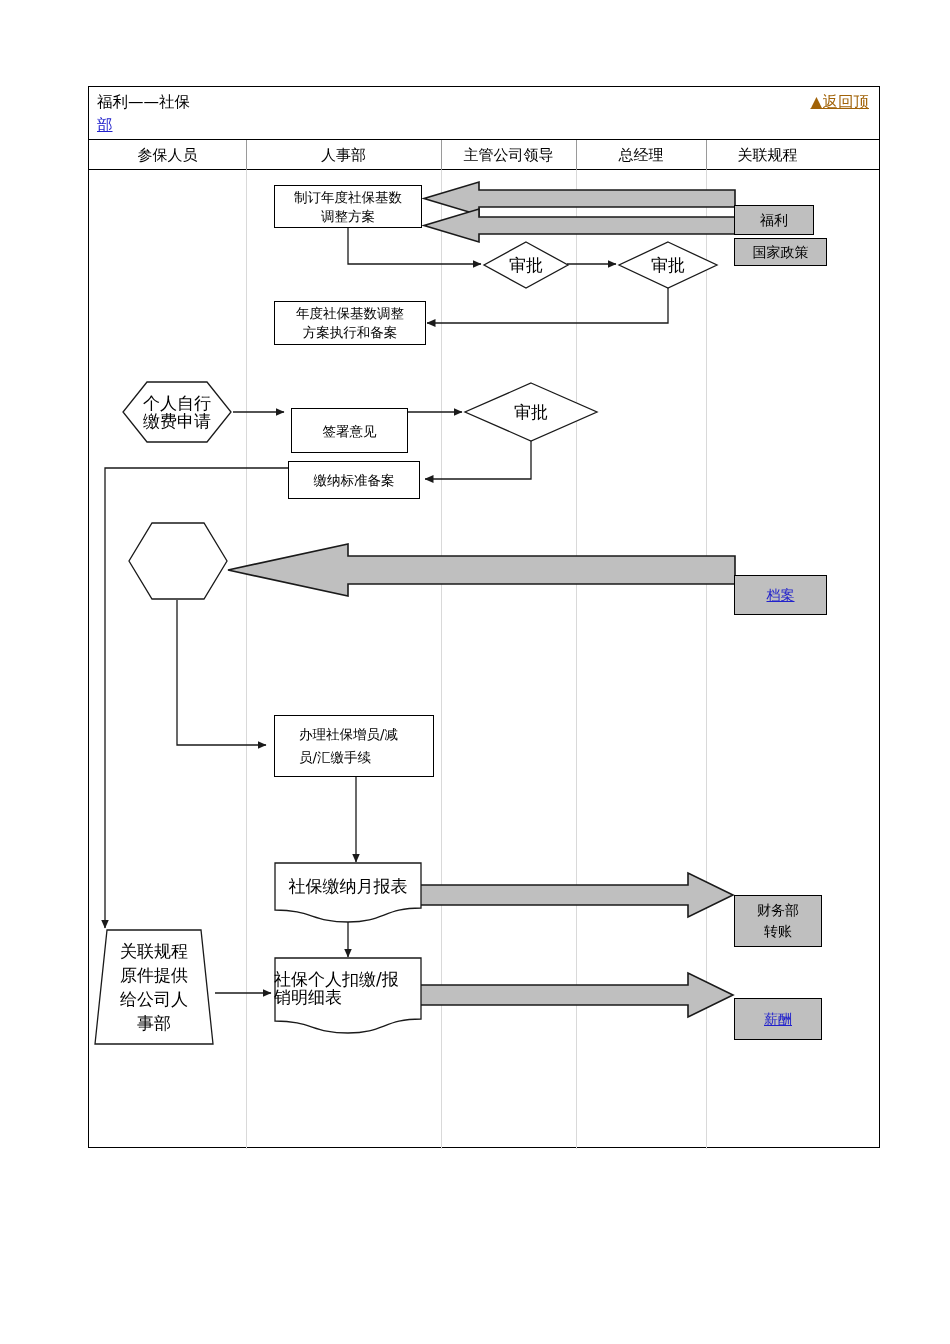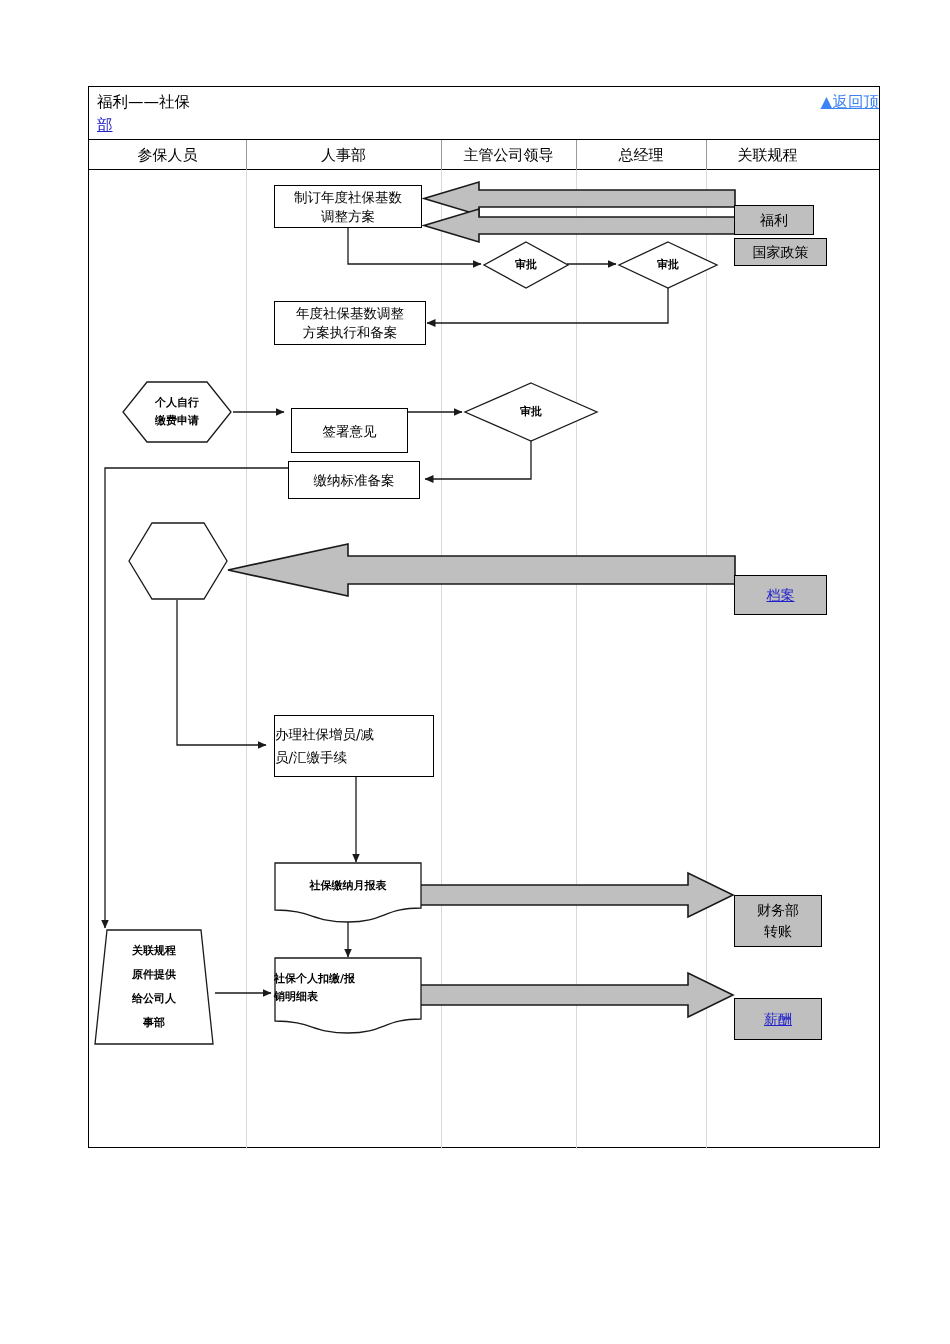--- a/index.html
+++ b/index.html
@@ -15,22 +15,22 @@
   }
   #title-row{
     position:absolute;left:0;top:0;width:100%;height:53px;
     border-bottom:1.2px solid #000;box-sizing:border-box;
   }
   #title-text{
     position:absolute;left:8px;top:4px;font-size:15.5px;line-height:23px;
     white-space:nowrap;
   }
   #backtop-link{
-    position:absolute;right:0;top:4px;font-size:15.5px;line-height:23px;
-    color:#3b82f6;text-decoration:underline;white-space:nowrap;cursor:pointer;
+    position:absolute;right:10px;top:4px;font-size:15.5px;line-height:23px;
+    color:#a16207;text-decoration:underline;white-space:nowrap;cursor:pointer;
   }
   #backtop-wrap2{
     position:absolute;left:8px;top:27px;font-size:15.5px;line-height:23px;
     color:#2222CC;text-decoration:underline;cursor:pointer;
   }
   #header-row{
     position:absolute;left:0;top:53px;width:100%;height:30px;
     border-bottom:1.2px solid #000;box-sizing:border-box;
   }
   .col-head{
@@ -43,27 +43,27 @@
   
   #layer{position:absolute;left:0;top:0;width:950px;height:1120px;
          pointer-events:none;}
   #layer *{pointer-events:auto;}
 
   
   .node{position:absolute;box-sizing:border-box;display:flex;
         align-items:center;justify-content:center;text-align:center;
         font-size:13.5px;line-height:18px;}
   .proc{border:1.2px solid #000;background:#fff;}
-  .proc-left{justify-content:flex-start;text-align:left;padding-left:0;}
+  .proc-left{justify-content:flex-start;text-align:left;padding-left:24px;}
   .gray-box{border:1.6px solid #000;background:#BFBFBF;font-size:14px;margin-top:25px;}
   .link-text{color:#2222CC;text-decoration:underline;cursor:pointer;}
   .shape-svg{position:absolute;}
   .shape-label{position:absolute;display:flex;align-items:center;
-        justify-content:center;text-align:center;font-size:11px;
-        line-height:18px;font-weight:bold;}
+        justify-content:center;text-align:center;font-size:17px;
+        line-height:18px;}
 </style>
 </head>
 <body>
 
 <div id="chart-table">
 
   <div id="title-row">
     <div id="title-text">福利——社保</div>
     <div id="backtop-link">▲返回顶</div>
     <div id="backtop-wrap2">部</div>

